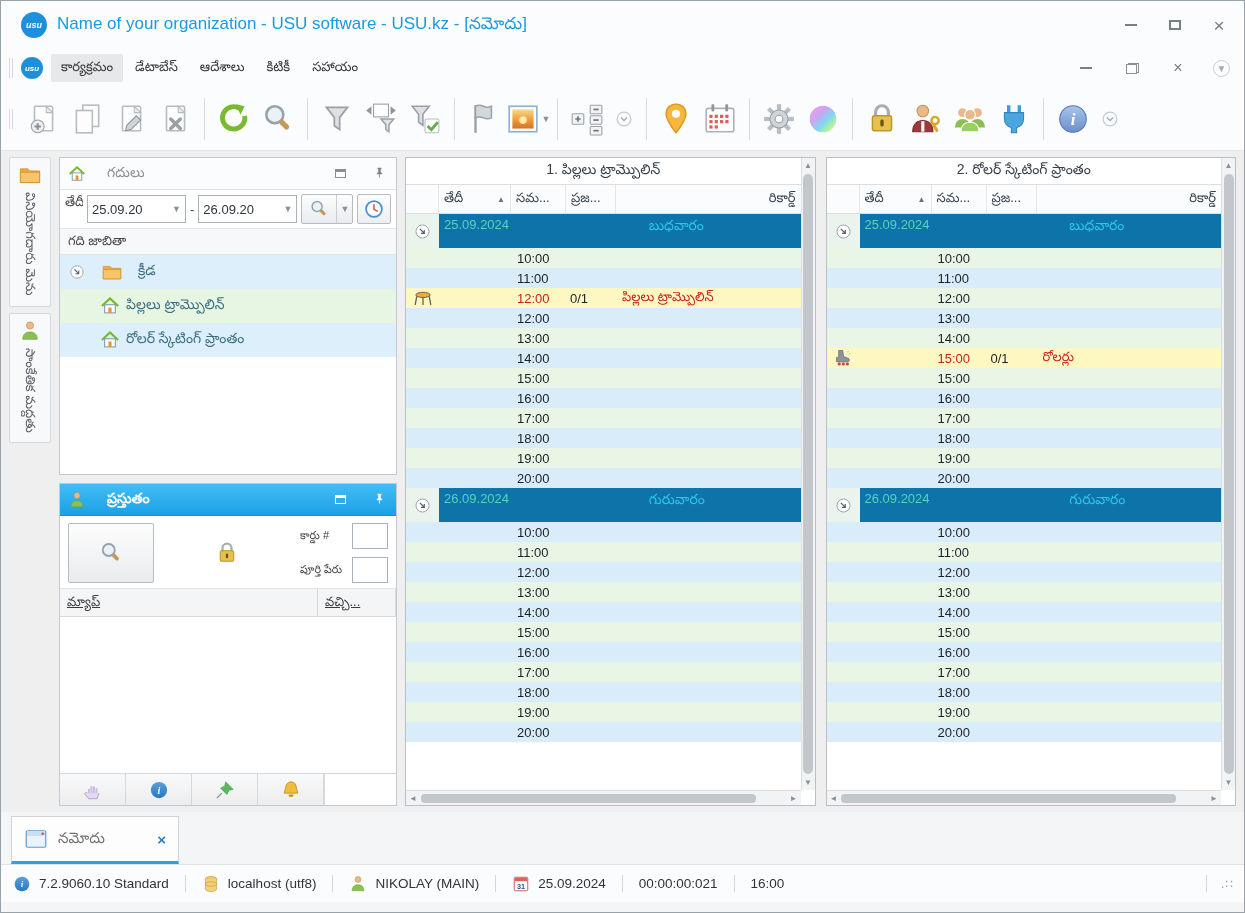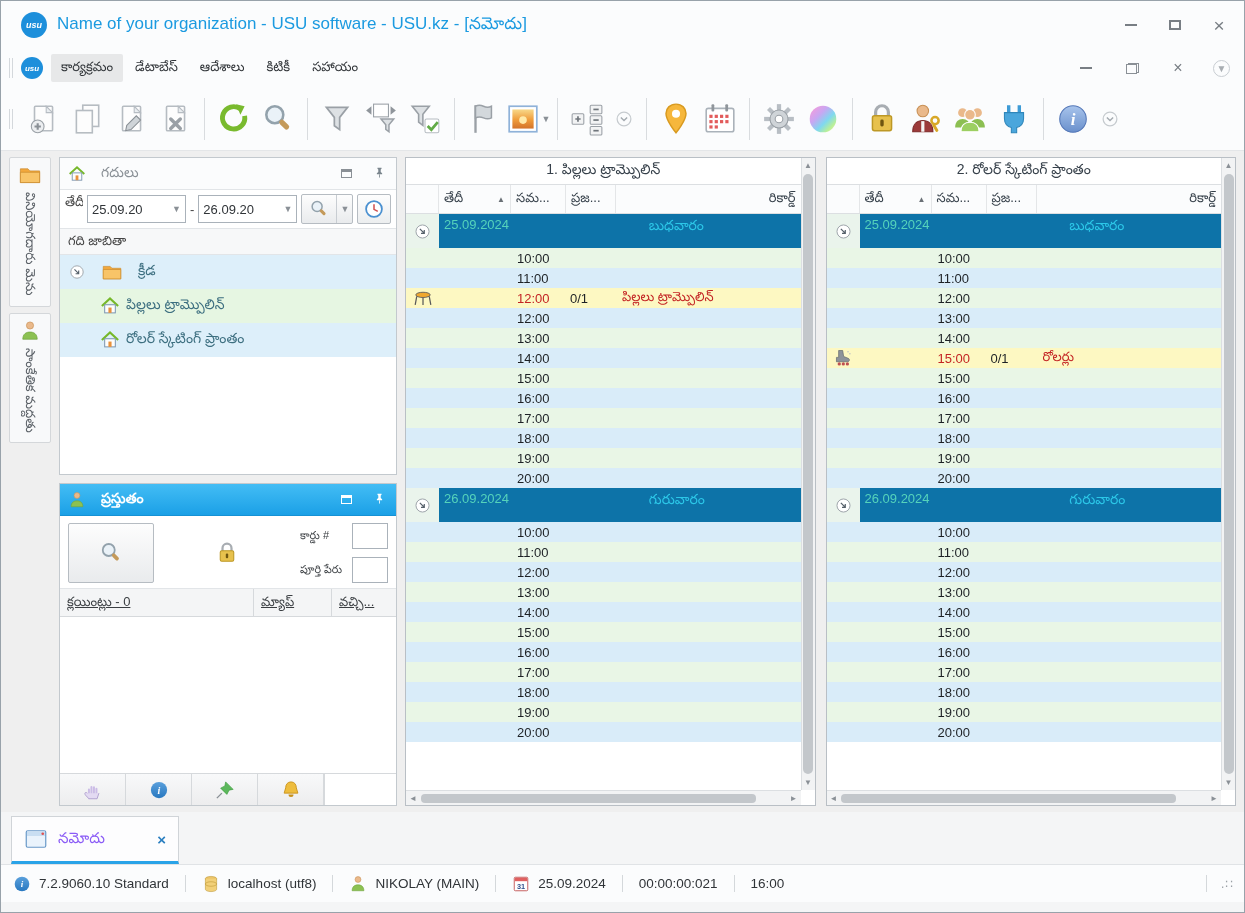--- a/index.html
+++ b/index.html
@@ -41,21 +41,21 @@
   .tb-caret { font-size:9px; color:#8a9096; margin-left:2px; }
   
   .content { flex:1 1 auto; background:#efefef; display:flex; padding:6px 8px; gap:8px; min-height:0; }
   
   .vtabs { width:42px; flex:0 0 auto; display:flex; flex-direction:column; gap:6px; }
   .vtab { border:1px solid #d4d7da; background:#f8f9fa; border-radius:2px; display:flex; flex-direction:column; align-items:center; padding:6px 2px 10px 2px; cursor:pointer; }
   .vtab-label { writing-mode:vertical-rl; font-size:13px; color:#5a6066; margin-top:6px; white-space:nowrap; }
   
   .left-col { width:338px; flex:0 0 auto; display:flex; flex-direction:column; gap:8px; min-height:0; }
   .panel { background:#fff; border:1px solid #c3c9ce; display:flex; flex-direction:column; min-height:0; }
-  .panel-head { height:32px; display:flex; align-items:center; padding:0 8px; gap:15px; background:#fbfcfd; border-bottom:1px solid #e2e5e8; flex:0 0 auto; }
+  .panel-head { height:32px; display:flex; align-items:center; padding:0 8px; gap:21px; background:#fbfcfd; border-bottom:1px solid #e2e5e8; flex:0 0 auto; }
   .panel-head .ph-title { font-size:14px; color:#8a9096; flex:1; white-space:nowrap; overflow:hidden; }
   .ph-btn { width:18px; height:18px; display:flex; align-items:center; justify-content:center; cursor:pointer; }
   .ph-max { width:11px; height:9px; border:1.5px solid #8a9096; border-top-width:3px; }
   .panel-head.blue { background:linear-gradient(#43bdf5,#1ba0e6); border-bottom:1px solid #1691d4; }
   .panel-head.blue .ph-title { color:#fff; font-weight:bold; }
   .panel-head.blue .ph-max { border-color:#fff; }
   
   .date-row { display:flex; align-items:center; gap:4px; padding:4px 5px; border-bottom:1px solid #e2e5e8; flex:0 0 auto; }
   .date-label { width:18px; height:30px; overflow:hidden; font-size:13px; color:#444; word-break:break-all; line-height:15px; flex:0 0 auto; }
   .combo { width:99px; height:28px; border:1px solid #aab2ba; background:#fff; display:flex; align-items:center; padding:0 4px; flex:0 0 auto; }
@@ -116,21 +116,21 @@
   
   .sp-vscroll { width:14px; flex:0 0 auto; background:#f2f3f4; border-left:1px solid #dcdfe2; display:flex; flex-direction:column; align-items:center; padding:1px; margin-bottom:15px; }
   .vs-arrow { font-size:8px; color:#8a9096; height:13px; display:flex; align-items:center; cursor:pointer; }
   .vs-thumb { width:10px; flex:1; background:#c3c7cb; border-radius:5px; margin:2px 0; cursor:pointer; }
   .sp-hscroll { height:15px; background:#f2f3f4; border-top:1px solid #dcdfe2; display:flex; align-items:center; padding:0 3px; gap:4px; flex:0 0 auto; }
   .hs-arrow { font-size:8px; color:#8a9096; cursor:pointer; }
   .hs-thumb { height:9px; flex:1; margin-right:30px; background:#c3c7cb; border-radius:4px; cursor:pointer; }
   
   .tabstrip { height:52px; background:#f4f5f6; display:flex; align-items:stretch; padding:4px 0 0 10px; flex:0 0 auto; }
   .ftab { width:168px; background:#fdfdfe; border:1px solid #d0d4d8; border-bottom:3px solid #29a3e8; display:flex; align-items:center; gap:10px; padding:0 12px; cursor:pointer; }
-  .ftab-label { font-size:15px; color:#8b5cf6; flex:1; white-space:nowrap; overflow:hidden; }
+  .ftab-label { font-size:15px; color:#737373; flex:1; white-space:nowrap; overflow:hidden; }
   .ftab-close { color:#2b7fc0; font-size:15px; font-weight:bold; cursor:pointer; }
   
   .statusbar { height:38px; background:#fbfcfd; border-top:1px solid #e0e3e6; display:flex; align-items:center; padding:0 10px 0 12px; gap:10px; flex:0 0 auto; margin-bottom:10px; }
   .sb-item { display:flex; align-items:center; gap:8px; font-size:13.5px; color:#303438; white-space:nowrap; }
   .sb-sep { width:1px; height:17px; background:#d4d8db; margin:0 6px; }
   .sb-grip { margin-left:auto; color:#9aa0a6; font-size:12px; letter-spacing:1px; display:flex; align-items:center; gap:8px; }
   svg { display:block; }
 </style>
 </head>
 <body>
@@ -597,21 +597,20 @@
                 <path d="M10 14V9.5a6 6 0 0 1 12 0V14" fill="none" stroke="#a8adb2" stroke-width="3"></path>
                 <rect x="7" y="13" width="18" height="14" rx="2" fill="#e7c14d" stroke="#bd9826" stroke-width="1.4"></rect>
                 <rect x="14.4" y="16.5" width="3.2" height="6.5" rx="1.4" fill="#6f5610"></rect>
               </svg>
             </span>
         </div>
         <span class="cur-label">పూర్తి పేరు</span>
         <input class="cur-input" value="" style="">
       </div>
       <div class="cur-table-head" id="cur-table-head">
-          <span class="cth-cell">క్లయింట్లు - 0</span>
           <span class="cth-cell">మ్యాప్</span>
           <span class="cth-cell">వచ్చి...</span>
         </div>
       <div class="cur-empty"></div>
       <div class="cur-buttons">
         <div class="cb-btn">
             <span>
               <svg viewBox="0 0 32 32" width="20" height="20" aria-hidden="true">
                 <path d="M9.5 29V15M13.5 28V11M17.5 28V11.5M21.5 28V14" stroke="#cbbce6" stroke-width="3.2" stroke-linecap="round"></path>
                 <path d="M7 21c-3-2.5-5.5 0-3 3.2L9.5 30h13l3-9" fill="#e3daf2" stroke="#ab9ccc" stroke-width="1.4"></path>

